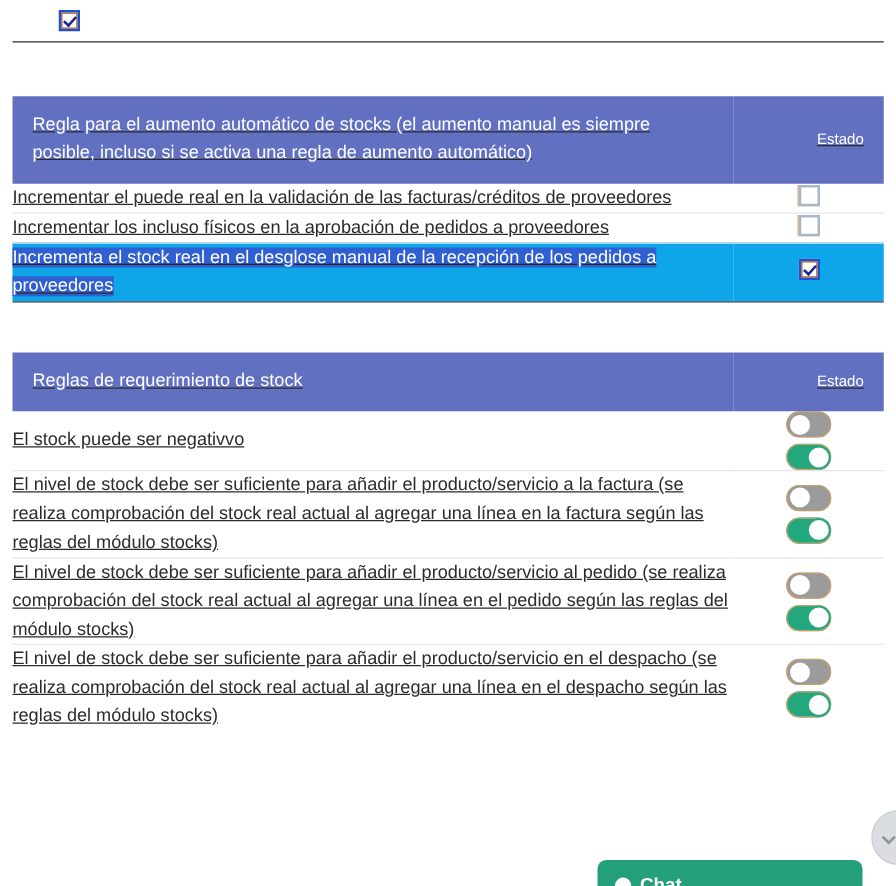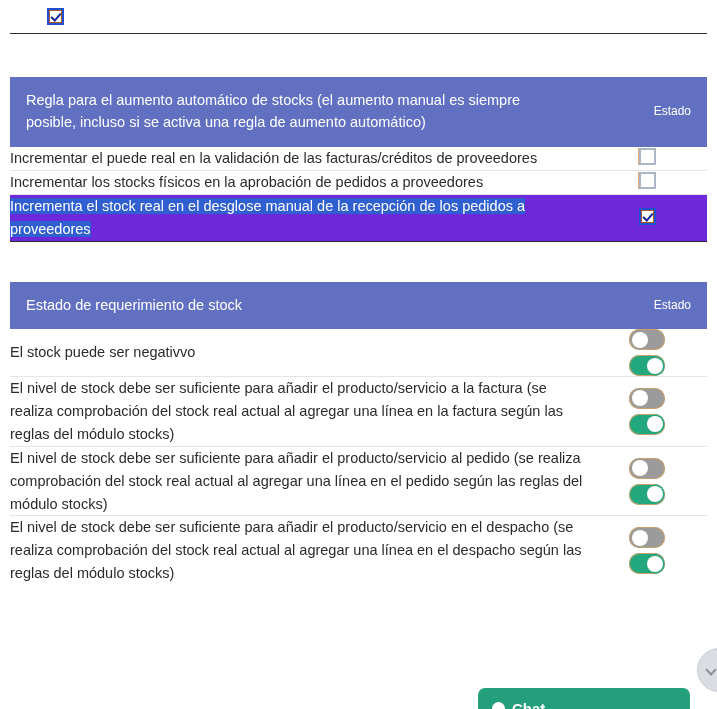--- a/index.html
+++ b/index.html
@@ -22,20 +22,21 @@
     margin: 0 10px;
     border-bottom: 1px solid #2b2b2b;
     background: #ffffff;
     box-sizing: border-box;
   }
 
   .table {
     width: 100%;
     border-collapse: collapse;
     table-layout: fixed;
+    text-decoration: underline;
   }
 
   .table td, .table th {
     vertical-align: middle;
     padding: 0;
   }
 
   
   .hdr {
     background: #6270c2;
@@ -63,21 +64,21 @@
   }
   .row-ctl {
     width: 104px;
     text-align: center;
     padding: 10px 14px 10px 0;
   }
   tr.sep td {
     border-top: 1px solid #e3e6ec;
   }
   tr.selected-row {
-    background: #6d28d9;
+    background: #0ea5e9;
   }
 
   
   .sel {
     background: #2f5fd0;
     color: #ffffff;
     box-decoration-break: clone;
     -webkit-box-decoration-break: clone;
   }
 
@@ -246,21 +247,21 @@
       </tr>
 
       <tr>
         <td class="row-label">Incrementar el puede real en la validación de las facturas/créditos de proveedores</td>
         <td class="row-ctl">
           <span class="cb off"></span>
         </td>
       </tr>
 
       <tr class="sep">
-        <td class="row-label">Incrementar los stocks físicos en la aprobación de pedidos a proveedores</td>
+        <td class="row-label">Incrementar los incluso físicos en la aprobación de pedidos a proveedores</td>
         <td class="row-ctl">
           <span class="cb off"></span>
         </td>
       </tr>
 
       <tr class="sep selected-row">
         <td class="row-label"><span class="sel">Incrementa el stock real en el desglose manual de la recepción de los pedidos a proveedores</span></td>
         <td class="row-ctl">
           <span class="cb on"></span>
         </td>
@@ -268,21 +269,21 @@
     </tbody>
   </table>
 </div>
 
 <div class="gap-md"></div>
 
 <div class="card" style="border-bottom:none">
   <table class="table">
     <tbody>
       <tr class="hdr">
-        <td class="hdr-title">Estado de requerimiento de stock</td>
+        <td class="hdr-title">Reglas de requerimiento de stock</td>
         <td class="hdr-state" style="width:104px">Estado</td>
       </tr>
 
       <tr>
         <td class="row-label">El stock puede ser negativvo</td>
         <td class="row-ctl">
           <span class="tg-stack">
             <span class="tg off"></span>
             <span class="tg on"></span>
           </span>

